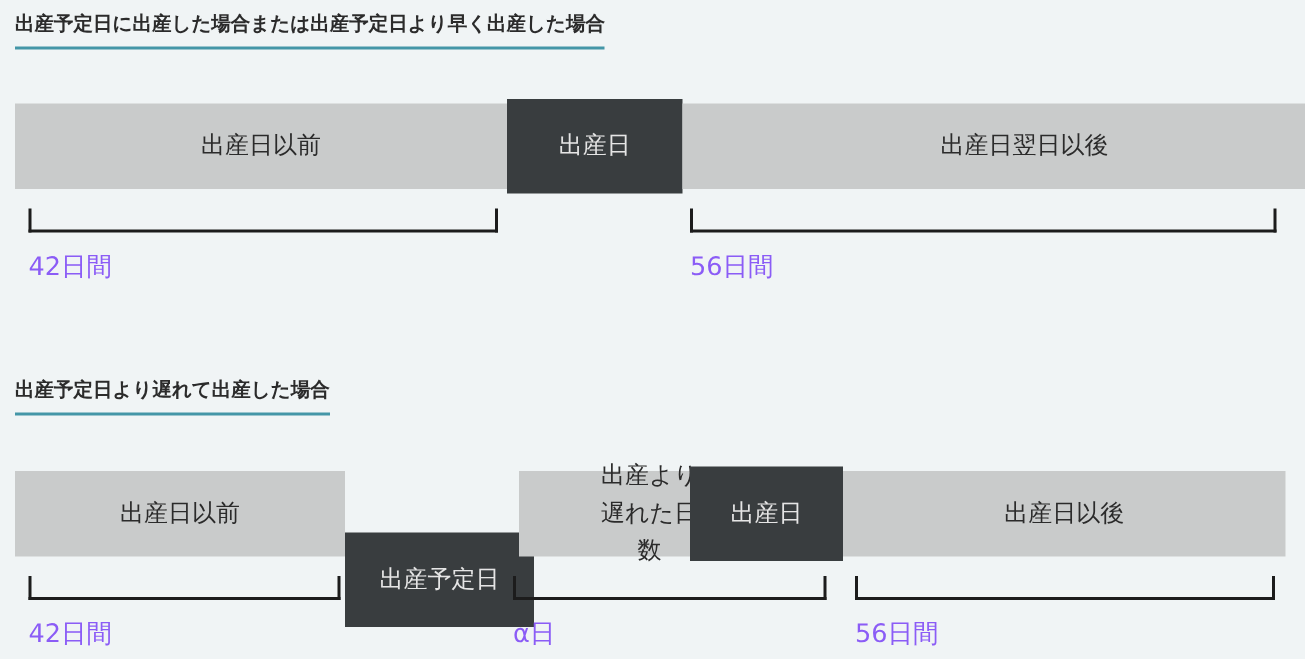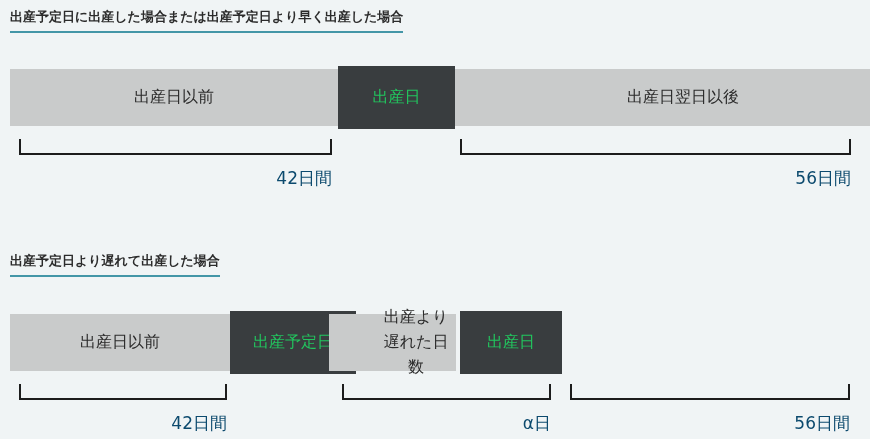--- a/index.html
+++ b/index.html
@@ -24,47 +24,47 @@
     position:absolute;left:10px;width:847px;height:57px;
   }
   .seg{
     position:absolute;top:0;height:57px;
     display:flex;align-items:center;justify-content:center;
     font-size:16px;line-height:1.55;text-align:center;
     white-space:pre-line;
     box-sizing:border-box;
   }
   .seg.gray{background:#c9cbcb;color:#2b2b2b;}
-  .seg.dark{background:#393d3f;color:#22c55e;top:-3px;height:63px;font-weight:500;}
+  .seg.dark{background:#393d3f;color:#e5e5e5;top:-3px;height:63px;font-weight:500;}
 
   #bar-1{top:69px;}
   #bar-2{top:314px;}
 
   
   .seg-a1{left:0;width:328px;}
   .seg-a2{left:328px;width:117px;}
   .seg-a3{left:445px;width:456px;}
 
   
   .seg-b1{left:0;width:220px;}
-  .seg-b2{left:220px;width:126px;}
-  .seg-b3{left:319px;width:127px;padding-left:47px;}
+  .seg-b2{left:220px;width:126px;margin-top:44px;}
+  .seg-b3{left:336px;width:127px;padding-left:47px;}
   .seg-b4{left:450px;width:102px;}
   .seg-b5{left:552px;width:295px;}
 
   .bracket{
     position:absolute;height:16px;
     border-left:2px solid #1c1c1c;
     border-right:2px solid #1c1c1c;
     border-bottom:2px solid #1c1c1c;
     box-sizing:border-box;
   }
   .span-label{
     position:absolute;height:22px;
-    font-size:17px;color:#0c4a6e;text-align:right;line-height:22px;
+    font-size:17px;color:#8b5cf6;text-align:left;line-height:22px;
   }
 
   
   #bracket-1a{left:19px;top:139px;width:313px;}
   #bracket-1b{left:460px;top:139px;width:391px;}
   #label-1a{left:19px;top:167px;width:313px;}
   #label-1b{left:460px;top:167px;width:391px;}
 
   
   #bracket-2a{left:19px;top:384px;width:208px;}
@@ -92,20 +92,21 @@
 <div id="label-1b" class="span-label">56日間</div>
 
 <div id="heading-2" class="section-heading">出産予定日より遅れて出産した場合</div>
 
 <div id="bar-2" class="bar">
   <div class="seg gray seg-b1">出産日以前</div>
   <div class="seg dark seg-b2">出産予定日</div>
   <div class="seg gray seg-b3">出産より
 遅れた日数</div>
   <div class="seg dark seg-b4">出産日</div>
+  <div class="seg gray seg-b5">出産日以後</div>
 </div>
 
 <div id="bracket-2a" class="bracket"></div>
 <div id="bracket-2b" class="bracket"></div>
 <div id="bracket-2c" class="bracket"></div>
 
 <div id="label-2a" class="span-label">42日間</div>
 <div id="label-2b" class="span-label">α日</div>
 <div id="label-2c" class="span-label">56日間</div>
 

